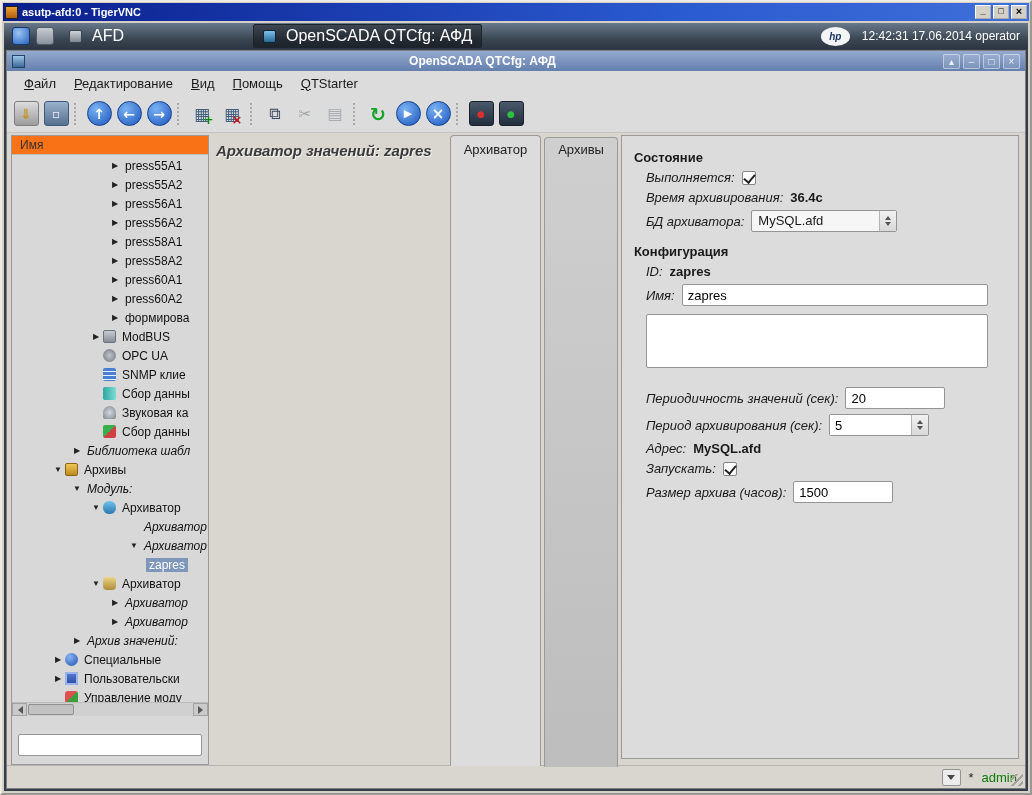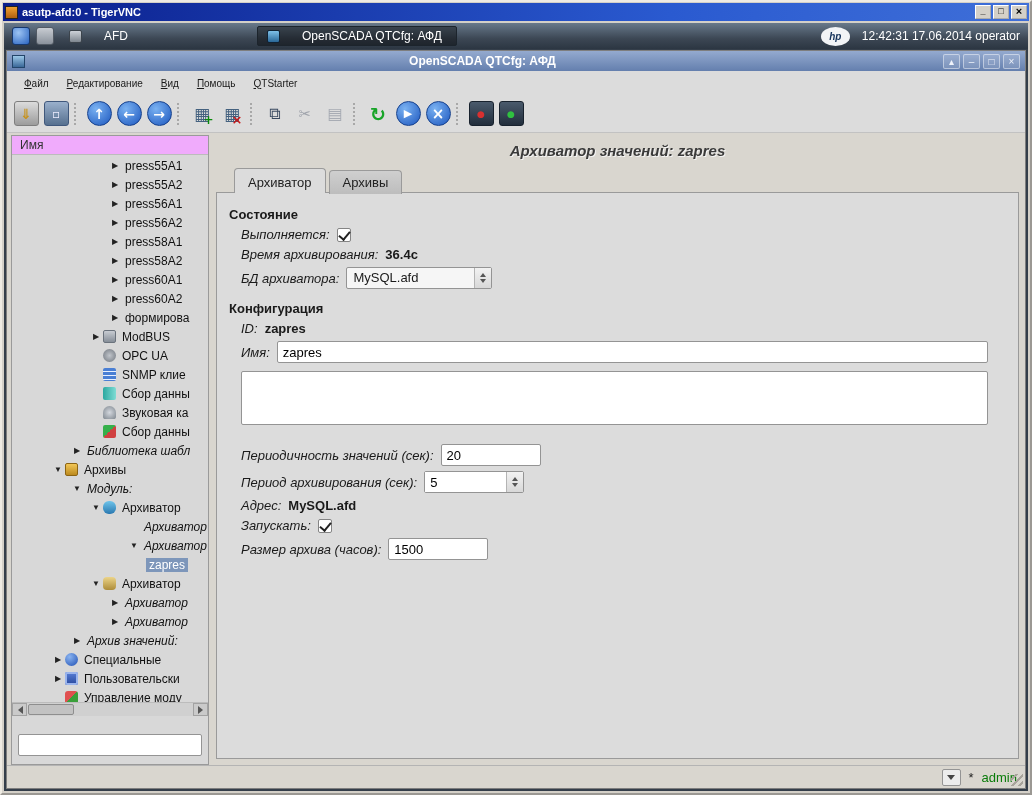--- a/index.html
+++ b/index.html
@@ -18,21 +18,21 @@
 
   .desktop { position:absolute; top:21px; left:2px; right:2px; bottom:2px; background:#343e4a;
     display:flex; flex-direction:column; }
 
   
   .taskbar { height:26px; background:linear-gradient(#68798b,#3c4754 60%,#2c3642);
     display:flex; align-items:center; padding:0 8px; color:#fff; flex:none; }
   .tb-launcher { width:18px; height:18px; margin-right:6px; border-radius:3px; }
   .tb-start { background:radial-gradient(circle at 35% 30%,#9cc4f4,#2a64c0); border:1px solid #16386e;}
   .tb-files { background:linear-gradient(#c8ccd2,#8a929c); border:1px solid #525a64;}
-  .task-item { display:flex; align-items:center; gap:22px; padding:2px 9px; font-size:12px; color:#fff; white-space:nowrap;text-align:center; }
+  .task-item { display:flex; align-items:center; gap:10px; padding:2px 9px; font-size:16px; color:#fff; white-space:nowrap;text-align:center; }
   .task-ico { width:13px; height:13px; border-radius:2px; }
   .task-ico-afd { background:linear-gradient(#cdd2d8,#7e868f); border:1px solid #3c444c;}
   .task-ico-osc { background:linear-gradient(#7ec0e8,#2a6898); border:1px solid #123;}
   .task-item.active { background:rgba(0,0,0,.38); border:1px solid #1c242c; border-radius:2px; }
   .task-osc { margin-left:120px; min-width:200px; }
   .tb-right { margin-left:auto; display:flex; align-items:center; gap:12px; }
   .hp-logo { width:29px; height:19px; border-radius:50%; background:#f2f4f6; color:#14325a;
     font-weight:bold; font-style:italic; font-size:10px; display:flex; align-items:center; justify-content:center;}
   .clock { font-size:12px; color:#fff; white-space:nowrap; }
 
@@ -43,21 +43,21 @@
     padding:0 5px; flex:none; }
   .osc-icon { width:13px; height:13px; background:linear-gradient(#9cc8e8,#3a6898); border:1px solid #23456a; }
   .osc-title { flex:1; text-align:center; color:#fff; font-weight:bold; font-size:12px; }
   .osc-btn { width:17px; height:15px; margin-left:3px; color:#eef2fa; font-size:10px; line-height:14px;
     text-align:center; border:1px solid rgba(255,255,255,.45); border-radius:2px; background:rgba(255,255,255,.12);}
   .osc-btn-shade::before{content:"▴";} .osc-btn-min::before{content:"–";}
   .osc-btn-max::before{content:"□";} .osc-btn-close::before{content:"×";}
 
   
   .menubar { height:24px; background:#dcdcdc; display:flex; align-items:center; padding-left:8px;
-    font-size:10px; color:#1a1a1a; flex:none; }
+    font-size:13px; color:#1a1a1a; flex:none; }
   .menu-item { padding:3px 9px; }
   .toolbar { height:38px; background:#dcdcdc; border-bottom:1px solid #c2c2c2; display:flex;
     align-items:center; padding-left:4px; flex:none; }
   .tb-handle { width:5px; height:22px; border-left:2px dotted #a8a8a8; margin:0 5px 0 3px; }
   .tool-btn { width:30px; height:30px; border:none; background:transparent; display:flex;
     align-items:center; justify-content:center; padding:0; }
   .tbi { width:25px; height:25px; display:flex; align-items:center; justify-content:center;
     position:relative; border-radius:3px; font-family:"DejaVu Sans",sans-serif; }
   .i-load-icon { background:linear-gradient(#dcdcdc,#9c9c9c); border:1px solid #7e7e7e; }
   .i-load-icon::before { content:"⇓"; color:#c8921a; font-weight:bold; font-size:14px; }
@@ -78,21 +78,21 @@
   .i-refresh-icon::before{content:"↻";color:#18a428;font-size:19px;font-weight:bold;}
   .i-scada-icon-1,.i-scada-icon-2{background:linear-gradient(#4a5a6c,#222e3c);border:1px solid #18222e;}
   .i-scada-icon-1::before{content:"●";color:#d83030;font-size:9px;}
   .i-scada-icon-2::before{content:"●";color:#30c040;font-size:9px;}
 
   
   .client { flex:1; display:flex; min-height:0; padding:2px 4px 0 4px; }
 
   .tree-panel { width:198px; flex:none; background:#d8d8d8; border:1px solid #9a9a9a;
     display:flex; flex-direction:column; min-height:0; }
-  .tree-header { height:19px; background:#f0abfc; border-bottom:1px solid #bcbcbc;
+  .tree-header { height:19px; background:#f97316; border-bottom:1px solid #bcbcbc;
     font-size:12px; color:#333; padding:2px 8px; flex:none; }
   .tree-body { flex:1; overflow:hidden; padding-top:1px; }
   .tree-row { height:19px; display:flex; align-items:center; font-size:12px; color:#111; white-space:nowrap; }
   .tree-arrow { width:14px; font-size:8px; color:#222; text-align:center; flex:none; }
   .tree-arrow.blank { visibility:hidden; }
   .tree-icon { width:13px; height:13px; margin-right:3px; flex:none; border-radius:2px; }
   .tree-label { padding:0 3px; overflow:hidden; text-overflow:clip; }
   .tree-label.italic { font-style:italic; }
   .tree-row.selected .tree-label { background:#7d96ba; color:#fff; }
   .ic-modbus-icon{background:linear-gradient(#c8ccd2,#868e98);border:1px solid #6a727c;}
@@ -113,21 +113,21 @@
   .hs-tri-l { width:0; height:0; border:4px solid transparent; border-right:5px solid #555; margin-left:-3px;}
   .hs-tri-r { width:0; height:0; border:4px solid transparent; border-left:5px solid #555; margin-right:-3px;}
   .hs-track { flex:1; position:relative; }
   .hs-thumb { position:absolute; left:1px; top:1px; bottom:1px; width:46px; background:#c2c2c2;
     border:1px solid #8e8e8e; border-radius:2px; }
   .tree-filter-wrap { padding:18px 6px 8px; flex:none; }
   .tree-filter { width:100%; height:22px; border:1px solid #949494; border-radius:2px; background:#fff;
     font-size:12px; padding:0 5px; font-family:inherit; }
 
   
-  .main-panel { flex:1; display:flex; flex-direction:column; min-width:0; margin:0 2px 0 7px; }
+  .main-panel { flex:1; display:flex; flex-direction:row; min-width:0; margin:0 2px 0 7px; }
   .panel-title { text-align:center; font-size:15px; font-weight:bold; font-style:italic; color:#3a3a3a;
     padding:7px 0 9px; text-shadow:1px 1px 0 #f4f4f4; flex:none; }
   .tabs { display:flex; margin-left:18px; flex:none; position:relative; z-index:2; }
   .tab { padding:4px 13px 3px; font-size:13px; color:#222; border:1px solid #9a9a9a; border-bottom:none;
     border-radius:4px 4px 0 0; background:linear-gradient(#cfcfcf,#bdbdbd); margin-right:3px; position:relative; top:2px; }
   .tab.active { background:#dcdcdc; top:0; padding-top:6px; margin-bottom:-1px; }
   .tab-frame { flex:1; border:1px solid #9a9a9a; background:#dcdcdc; padding:10px 12px; overflow:hidden;
     margin-bottom:6px; min-height:0; }
   .section-h { font-size:13px; font-weight:bold; color:#1a1a1a; margin:4px 0 5px; }
   .frow { display:flex; align-items:center; margin:5px 0 5px 12px; font-size:13px; color:#1a1a1a; }

